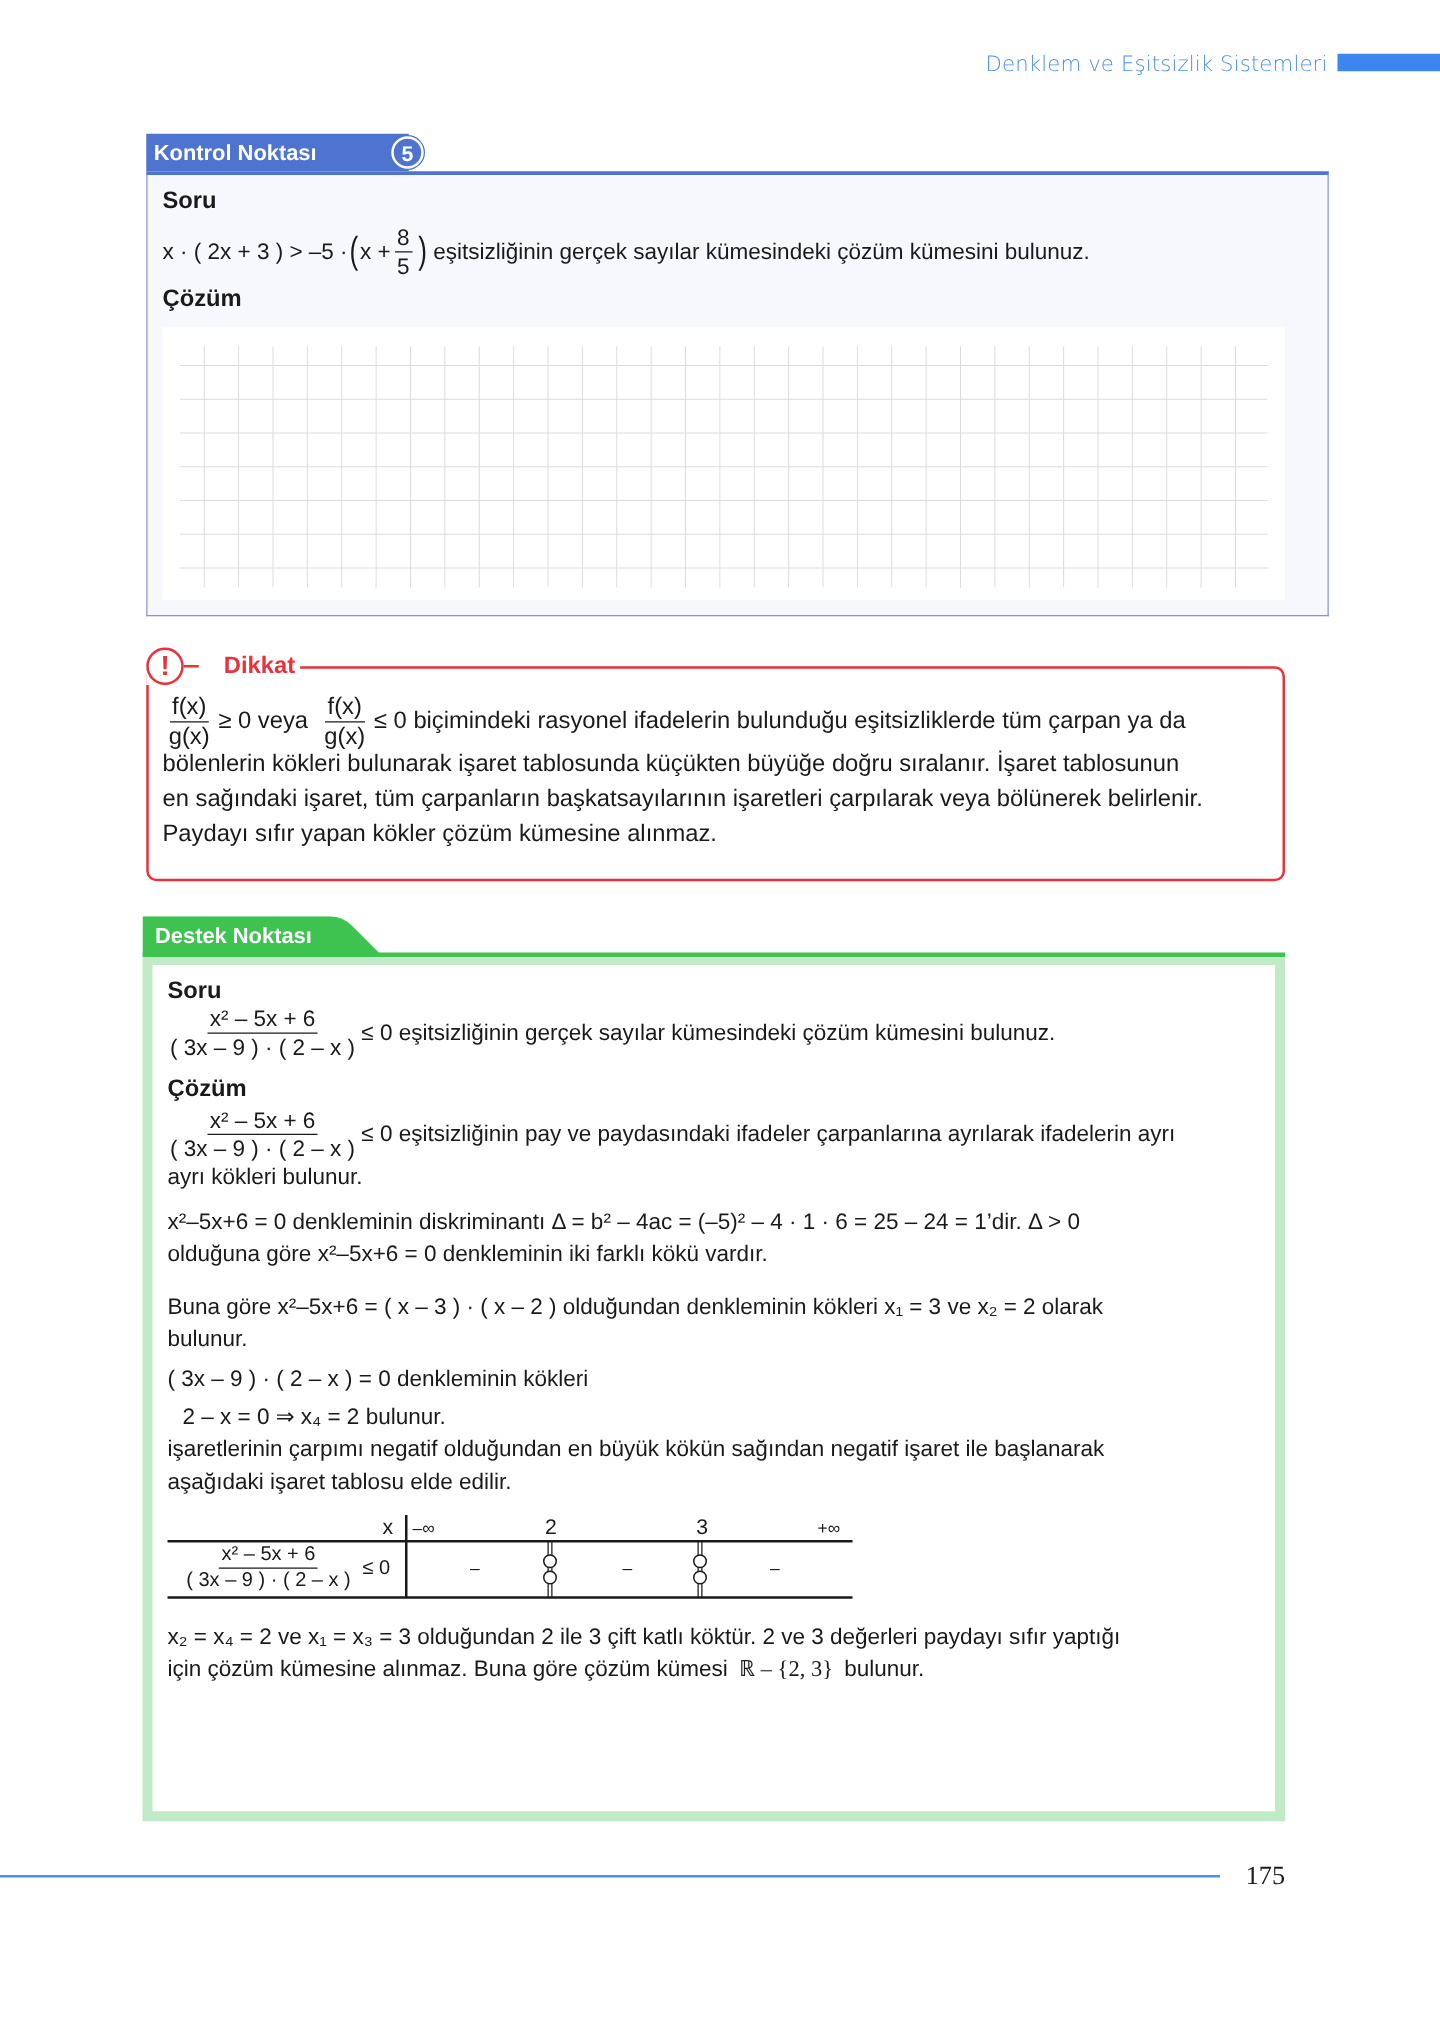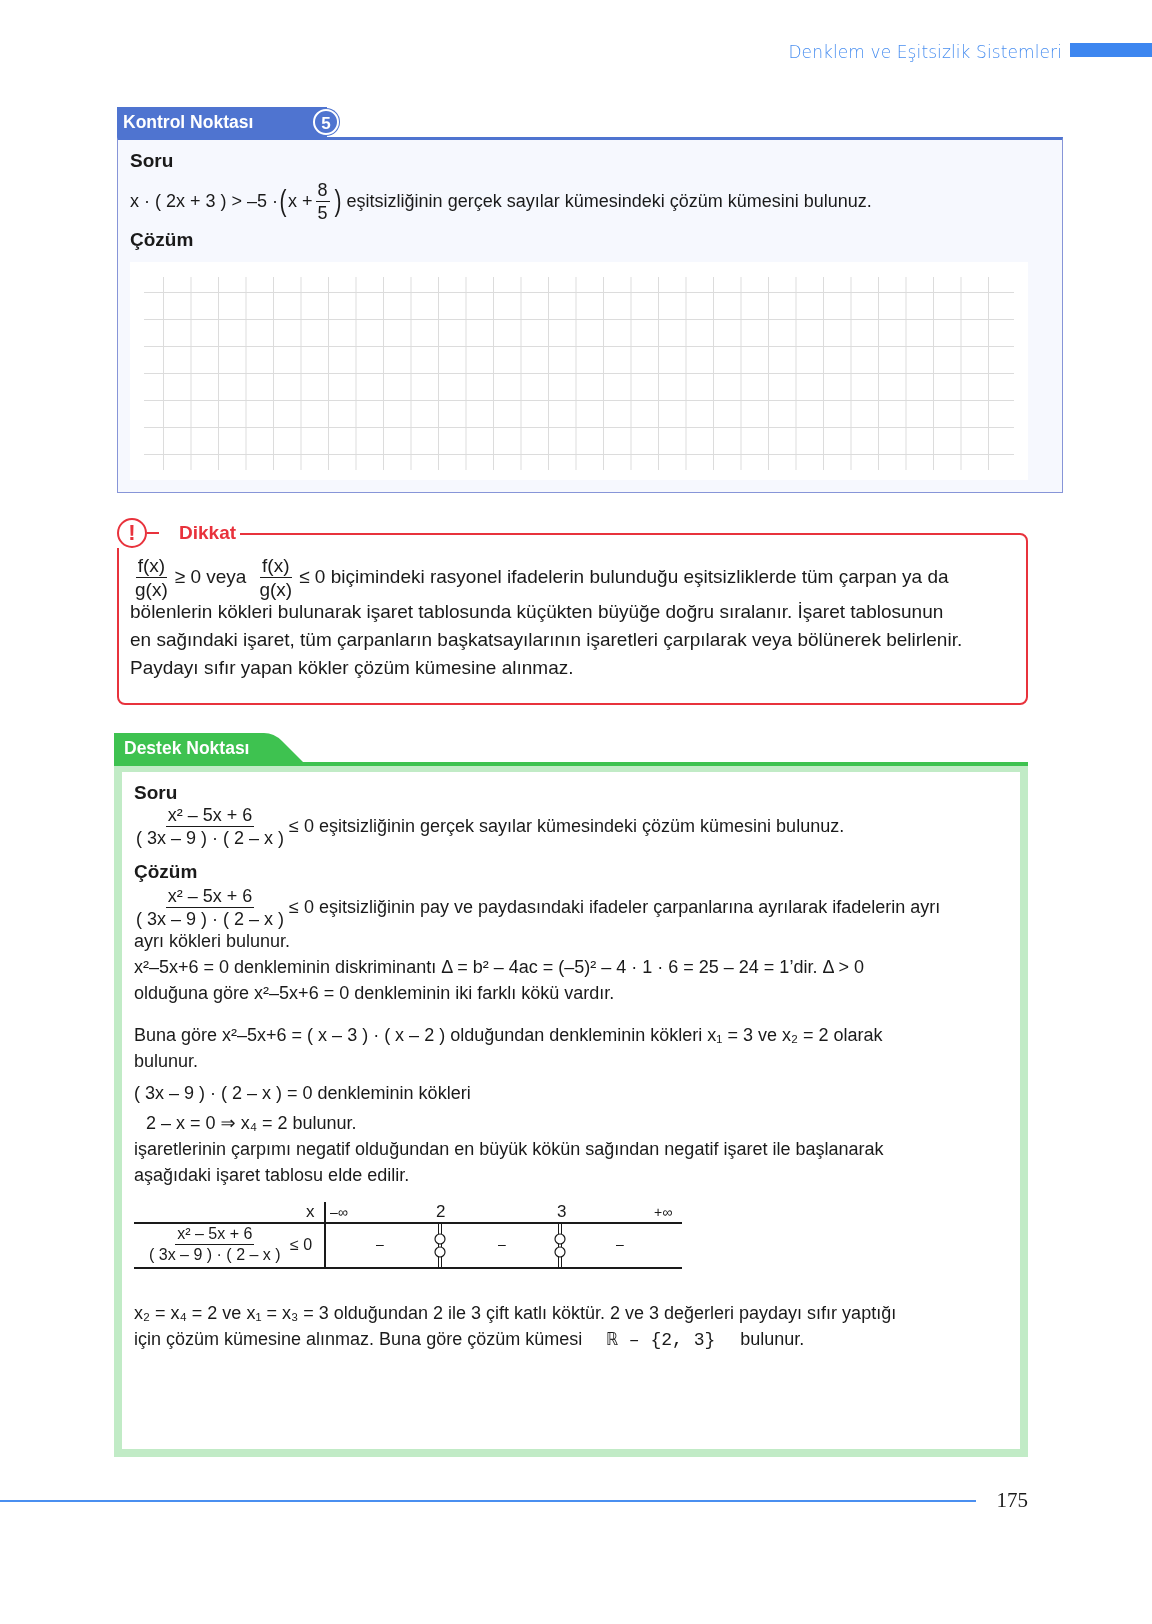--- a/index.html
+++ b/index.html
@@ -142,21 +142,21 @@
       </div>
       <div class="h" style="margin-top:14px">Çözüm</div>
       <div class="row" style="margin-top:4px">
         <span class="frac" style="margin-left:0">
           <span class="n">x² – 5x + 6</span>
           <span class="d">( 3x – 9 ) · ( 2 – x )</span>
         </span>
         <span>≤ 0 eşitsizliğinin pay ve paydasındaki ifadeler çarpanlarına ayrılarak ifadelerin ayrı</span>
       </div>
       <div class="para">ayrı kökleri bulunur.</div>
-      <div class="para" style="margin-top:0">x²–5x+6 = 0 denkleminin diskriminantı  Δ = b² – 4ac = (–5)² – 4 · 1 · 6 = 25 – 24 = 1’dir.  Δ &gt; 0</div>
+      <div class="para" style="margin-top:10px">x²–5x+6 = 0 denkleminin diskriminantı  Δ = b² – 4ac = (–5)² – 4 · 1 · 6 = 25 – 24 = 1’dir.  Δ &gt; 0</div>
       <div class="para">olduğuna göre x²–5x+6 = 0 denkleminin iki farklı kökü vardır.</div>
       <div class="para" style="margin-top:16px">Buna göre x²–5x+6 = ( x – 3 ) · ( x – 2 ) olduğundan denkleminin kökleri x₁ = 3 ve x₂ = 2 olarak</div>
       <div class="para">bulunur.</div>
       <div class="para" style="margin-top:6px">( 3x – 9 ) · ( 2 – x ) = 0 denkleminin kökleri</div>
       <div class="para" style="margin-top:4px; padding-left:12px">2 – x = 0 ⇒  x₄ = 2 bulunur.</div>
       <div class="para">işaretlerinin çarpımı negatif olduğundan en büyük kökün sağından negatif işaret ile başlanarak</div>
       <div class="para">aşağıdaki işaret tablosu elde edilir.</div>
 
       <div class="sign-table" style="margin-top:14px">
         <span style="position:absolute;left:172px;top:0;font-size:17px">x</span>
@@ -182,24 +182,24 @@
           <circle cx="8" cy="30" r="5" fill="#fff" stroke="#1a1a1a" stroke-width="1.2"></circle>
         </svg>
         <svg style="position:absolute;left:418px;top:20px" width="16" height="46">
           <line x1="6.5" y1="0" x2="6.5" y2="46" stroke="#1a1a1a" stroke-width="1"></line>
           <line x1="9.5" y1="0" x2="9.5" y2="46" stroke="#1a1a1a" stroke-width="1"></line>
           <circle cx="8" cy="17" r="5" fill="#fff" stroke="#1a1a1a" stroke-width="1.2"></circle>
           <circle cx="8" cy="30" r="5" fill="#fff" stroke="#1a1a1a" stroke-width="1.2"></circle>
         </svg>
       </div>
 
-      <div class="para" style="margin-top:28px">x₂ = x₄ = 2 ve  x₁ = x₃ = 3 olduğundan 2 ile 3 çift katlı köktür. 2 ve 3 değerleri paydayı sıfır yaptığı</div>
+      <div class="para" style="margin-top:14px">x₂ = x₄ = 2 ve  x₁ = x₃ = 3 olduğundan 2 ile 3 çift katlı köktür. 2 ve 3 değerleri paydayı sıfır yaptığı</div>
       <div class="para">
         <span>için çözüm kümesine alınmaz. Buna göre çözüm kümesi</span>
-        <span style="font-family:Liberation Mono, monospace;margin:0 20px">ℝ – {2, 3}</span>
+        <span style="font-family:Liberation Serif, serif;margin:0 4px">ℝ – {2, 3}</span>
         <span>bulunur.</span>
       </div>
     </div>
   </div>
 </section>
 
 <div class="footer-line"></div>
 <div class="page-num">175</div>
 
 </body></html>

